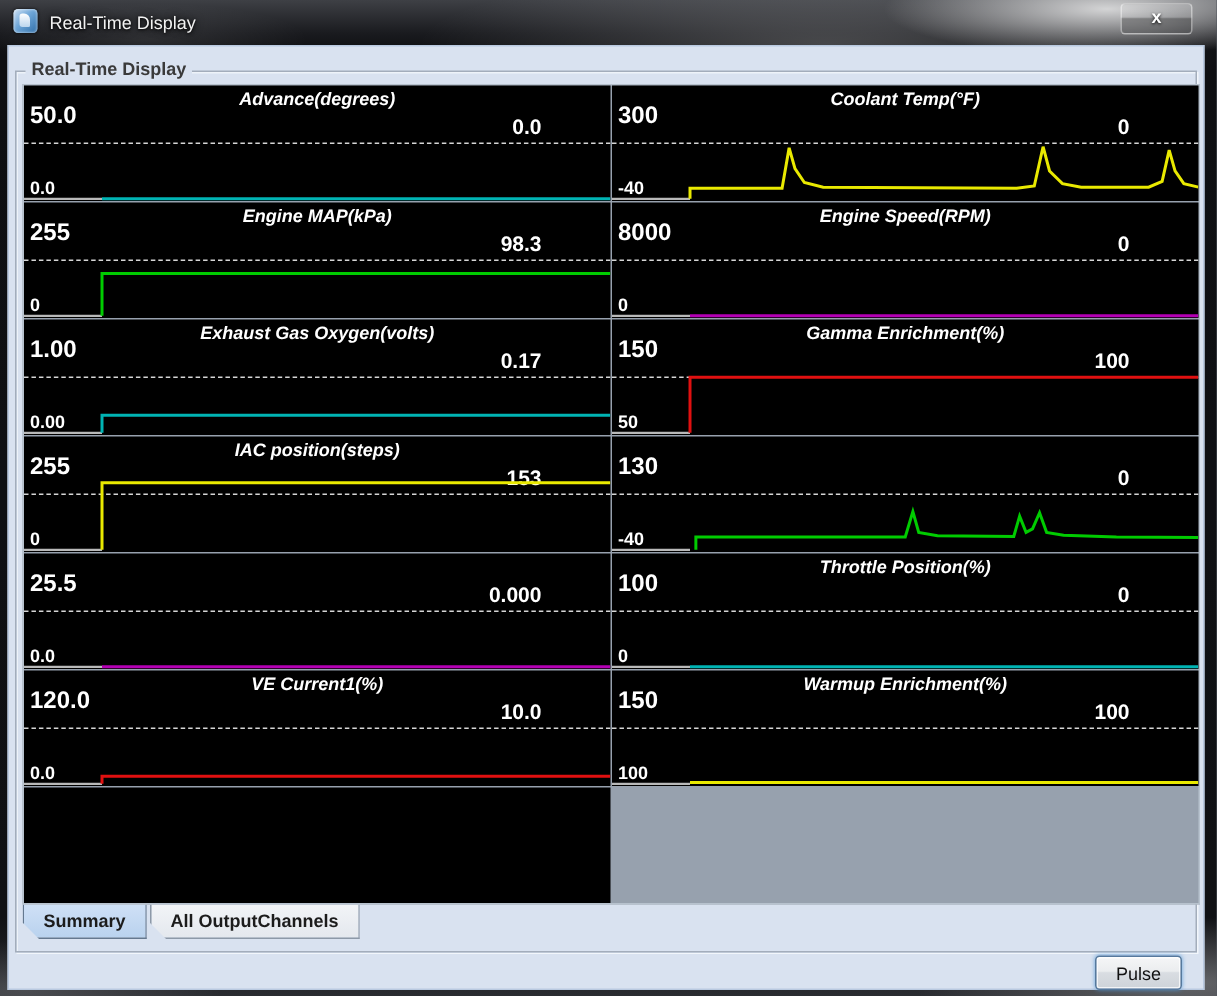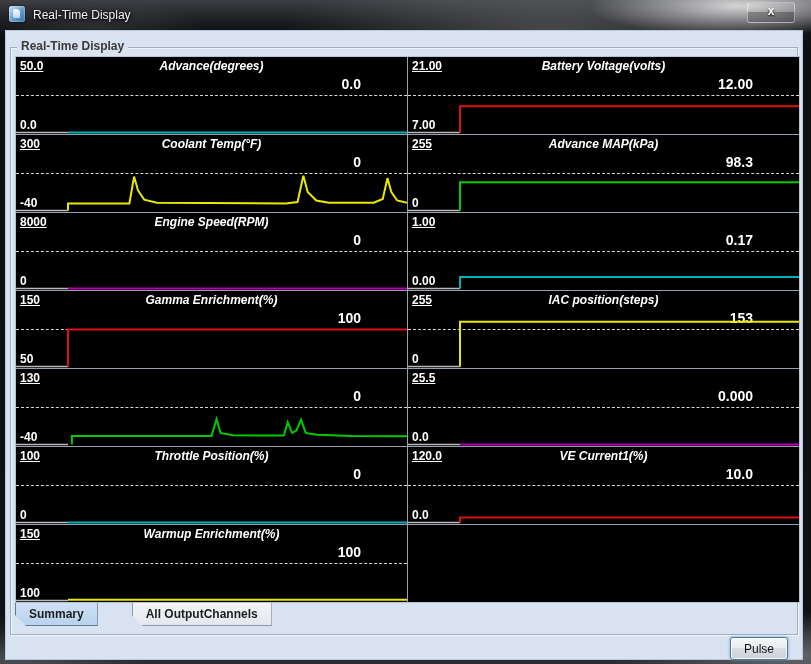--- a/index.html
+++ b/index.html
@@ -35,27 +35,27 @@
     border:1px solid #a3adbb;box-shadow:1px 1px 0 #f2f6fb, inset 1px 1px 0 #eef3f9;}
   .groupbox-label{position:absolute;top:-9px;left:6px;background:#d9e2f0;padding:0 4px;
     font-size:12px;font-weight:bold;color:#3a3a3a;}
   
   .grid{position:absolute;left:4px;top:8px;width:783px;height:545px;
     display:grid;grid-template-columns:1fr 1fr;grid-template-rows:repeat(7,77px);gap:1px;
     background:#97a1ae;border:1px solid #b7c2ce;box-sizing:content-box;}
   .cell{position:relative;background:#000;overflow:hidden;}
   .cell .ch-title{position:absolute;top:2px;left:0;right:0;text-align:center;
     color:#fff;font-size:12px;font-weight:bold;z-index:2;font-style:italic;}
-  .cell .ch-max{position:absolute;top:2px;left:4px;color:#fff;font-size:12px;font-weight:bold;z-index:2;text-decoration:underline;}
+  .cell .ch-max{position:absolute;top:12px;left:4px;color:#fff;font-size:16px;font-weight:bold;z-index:2;}
   .cell .ch-min{position:absolute;bottom:2px;left:4px;color:#fff;font-size:12px;font-weight:bold;z-index:2;}
   .cell .ch-value{position:absolute;top:19px;right:46px;color:#fff;font-size:14px;font-weight:bold;z-index:2;}
   .cell .midline{position:absolute;left:0;right:0;top:38px;border-top:1px dashed #d6d6d6;z-index:1;}
   .cell svg{position:absolute;inset:0;z-index:3;}
   
-  .tabbar{position:absolute;left:4px;top:555px;height:24px;display:flex;gap:32px;}
+  .tabbar{position:absolute;left:4px;top:555px;height:24px;display:flex;}
   .tab{height:23px;padding:0 13px;font-size:12px;font-weight:bold;color:#1c1c1c;
     display:flex;align-items:center;box-sizing:border-box;cursor:default;
     clip-path:polygon(0 0,100% 0,100% 100%,11px 100%,0 calc(100% - 11px));
     border:1px solid #8d99a8;border-top:none;background:linear-gradient(180deg,#f2f4f7,#e4e8ee);}
   .tab.selected{background:linear-gradient(180deg,#cfe0f6,#b9d2ee);border-color:#64788f;z-index:2;}
   .tab + .tab{margin-left:2px;}
   
   .close-btn{position:absolute;right:14px;top:606px;width:58px;height:23px;
     border:1px solid #56799d;border-radius:3px;font-family:"Liberation Sans",sans-serif;
     font-size:12px;color:#111;
@@ -80,44 +80,33 @@
           <span class="ch-title">Advance(degrees)</span>
           <span class="ch-value">0.0</span>
           <span class="ch-min">0.0</span>
           <div class="midline"></div>
           <svg viewBox="0 0 391 77" width="100%" height="100%" preserveAspectRatio="none">
             <polyline points="0,75.5 52.003,75.5" fill="none" stroke="#b9b9b9" stroke-width="1.5"></polyline>
             <polyline points="52.003,75.46 391,75.46" fill="none" stroke="#00b4b4" stroke-width="2" stroke-linejoin="miter"></polyline>
           </svg>
         </div>
         <div class="cell">
-          <span class="ch-max">21.00</span>
-          <span class="ch-title">Battery Voltage(volts)</span>
-          <span class="ch-value">12.00</span>
-          <span class="ch-min">7.00</span>
-          <div class="midline"></div>
-          <svg viewBox="0 0 391 77" width="100%" height="100%" preserveAspectRatio="none">
-            <polyline points="0,75.5 52.003,75.5" fill="none" stroke="#b9b9b9" stroke-width="1.5"></polyline>
-            <polyline points="52.003,75.5 52.003,49.28 391,49.28" fill="none" stroke="#e01010" stroke-width="2" stroke-linejoin="miter"></polyline>
-          </svg>
-        </div>
-        <div class="cell">
           <span class="ch-max">300</span>
           <span class="ch-title">Coolant Temp(°F)</span>
           <span class="ch-value">0</span>
           <span class="ch-min">-40</span>
           <div class="midline"></div>
           <svg viewBox="0 0 391 77" width="100%" height="100%" preserveAspectRatio="none">
             <polyline points="0,75.5 52.003,75.5" fill="none" stroke="#b9b9b9" stroke-width="1.5"></polyline>
             <polyline points="52.003,75.5 52.003,68.53 113.38999999999999,68.53 118.082,41.580000000000005 121.992,55.44 128.24800000000002,64.67999999999999 140.76,67.76 269.78999999999996,68.53 281.52,66.99 287.385,40.81 291.686,56.98 300.288,65.45 312.8,67.76 357.765,67.76 366.758,63.91 371.45,43.120000000000005 375.36,56.98 381.22499999999997,65.45 391,67.76" fill="none" stroke="#e9e900" stroke-width="2" stroke-linejoin="miter"></polyline>
           </svg>
         </div>
         <div class="cell">
           <span class="ch-max">255</span>
-          <span class="ch-title">Advance MAP(kPa)</span>
+          <span class="ch-title">Engine MAP(kPa)</span>
           <span class="ch-value">98.3</span>
           <span class="ch-min">0</span>
           <div class="midline"></div>
           <svg viewBox="0 0 391 77" width="100%" height="100%" preserveAspectRatio="none">
             <polyline points="0,75.5 52.003,75.5" fill="none" stroke="#b9b9b9" stroke-width="1.5"></polyline>
             <polyline points="52.003,75.5 52.003,47.355 391,47.355" fill="none" stroke="#00cc00" stroke-width="2" stroke-linejoin="miter"></polyline>
           </svg>
         </div>
         <div class="cell">
           <span class="ch-max">8000</span>
@@ -125,20 +114,21 @@
           <span class="ch-value">0</span>
           <span class="ch-min">0</span>
           <div class="midline"></div>
           <svg viewBox="0 0 391 77" width="100%" height="100%" preserveAspectRatio="none">
             <polyline points="0,75.5 52.003,75.5" fill="none" stroke="#b9b9b9" stroke-width="1.5"></polyline>
             <polyline points="52.003,75.5 391,75.5" fill="none" stroke="#b400b4" stroke-width="2" stroke-linejoin="miter"></polyline>
           </svg>
         </div>
         <div class="cell">
           <span class="ch-max">1.00</span>
+          <span class="ch-title">Exhaust Gas Oxygen(volts)</span>
           <span class="ch-value">0.17</span>
           <span class="ch-min">0.00</span>
           <div class="midline"></div>
           <svg viewBox="0 0 391 77" width="100%" height="100%" preserveAspectRatio="none">
             <polyline points="0,75.5 52.003,75.5" fill="none" stroke="#b9b9b9" stroke-width="1.5"></polyline>
             <polyline points="52.003,75.5 52.003,63.91 391,63.91" fill="none" stroke="#00b4b4" stroke-width="2" stroke-linejoin="miter"></polyline>
           </svg>
         </div>
         <div class="cell">
           <span class="ch-max">150</span>

